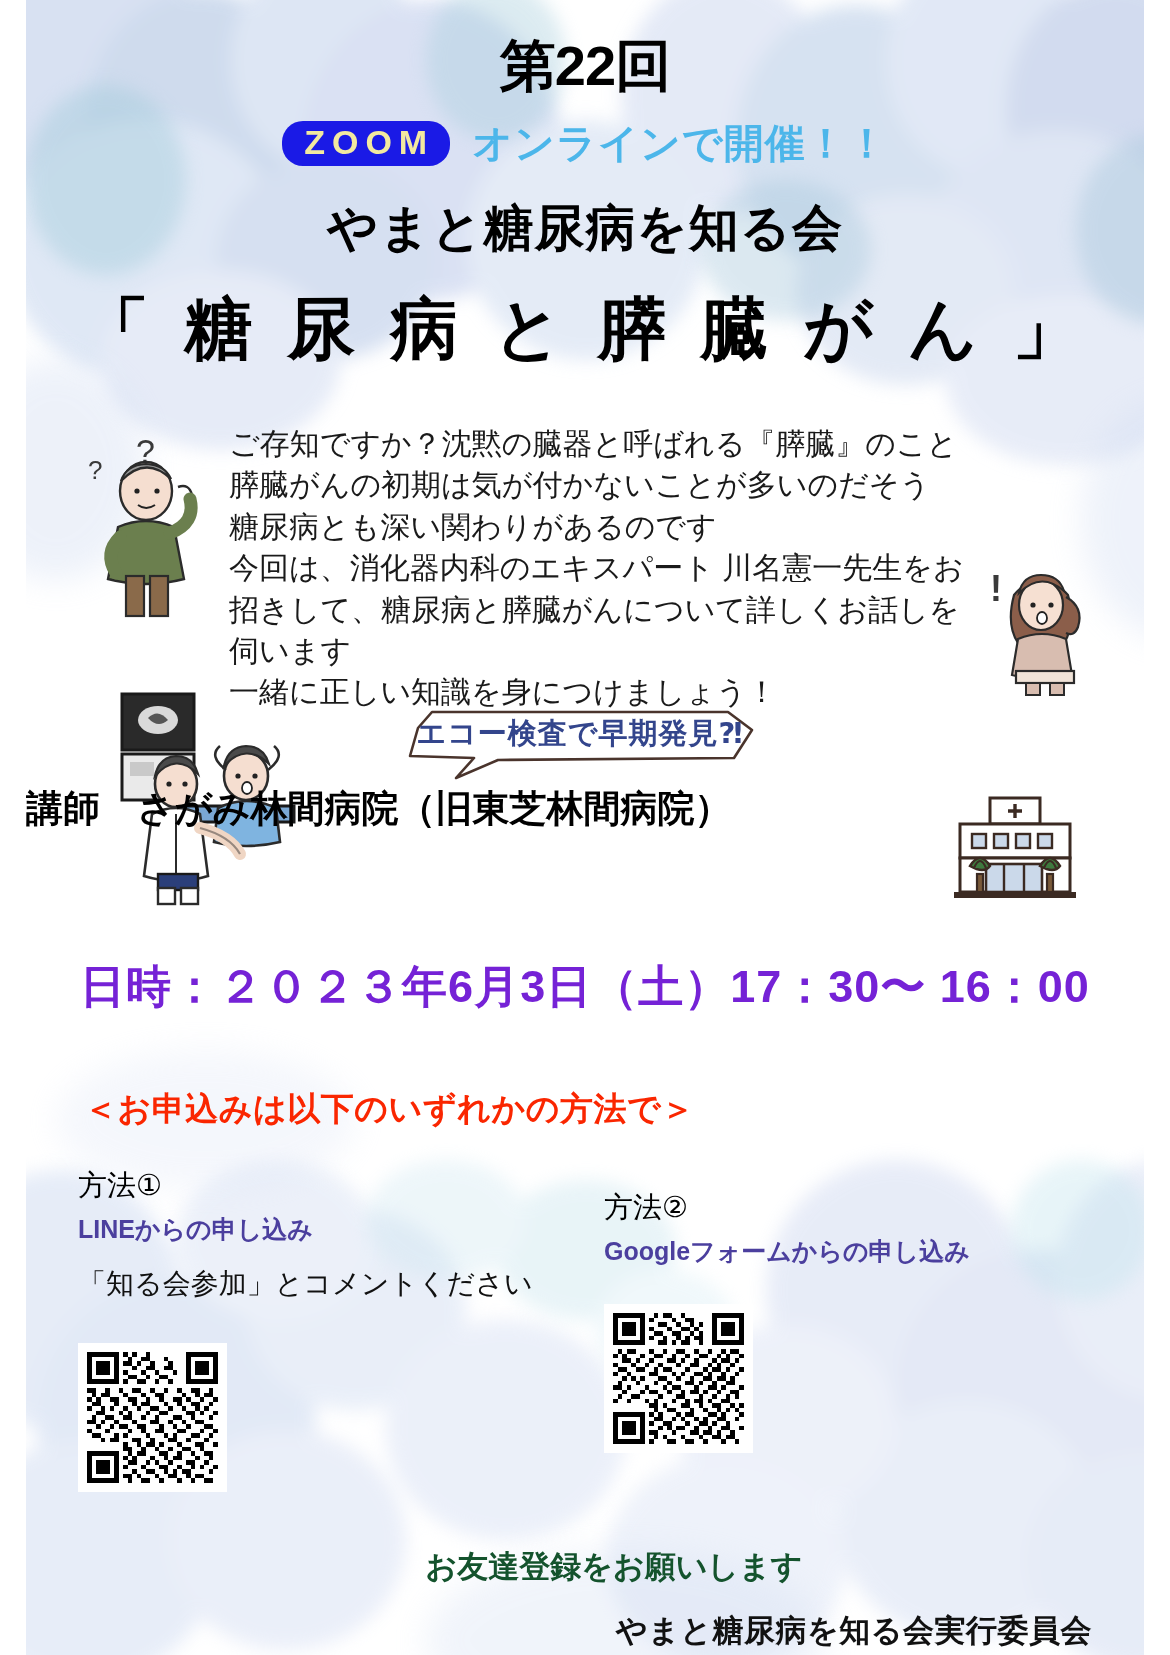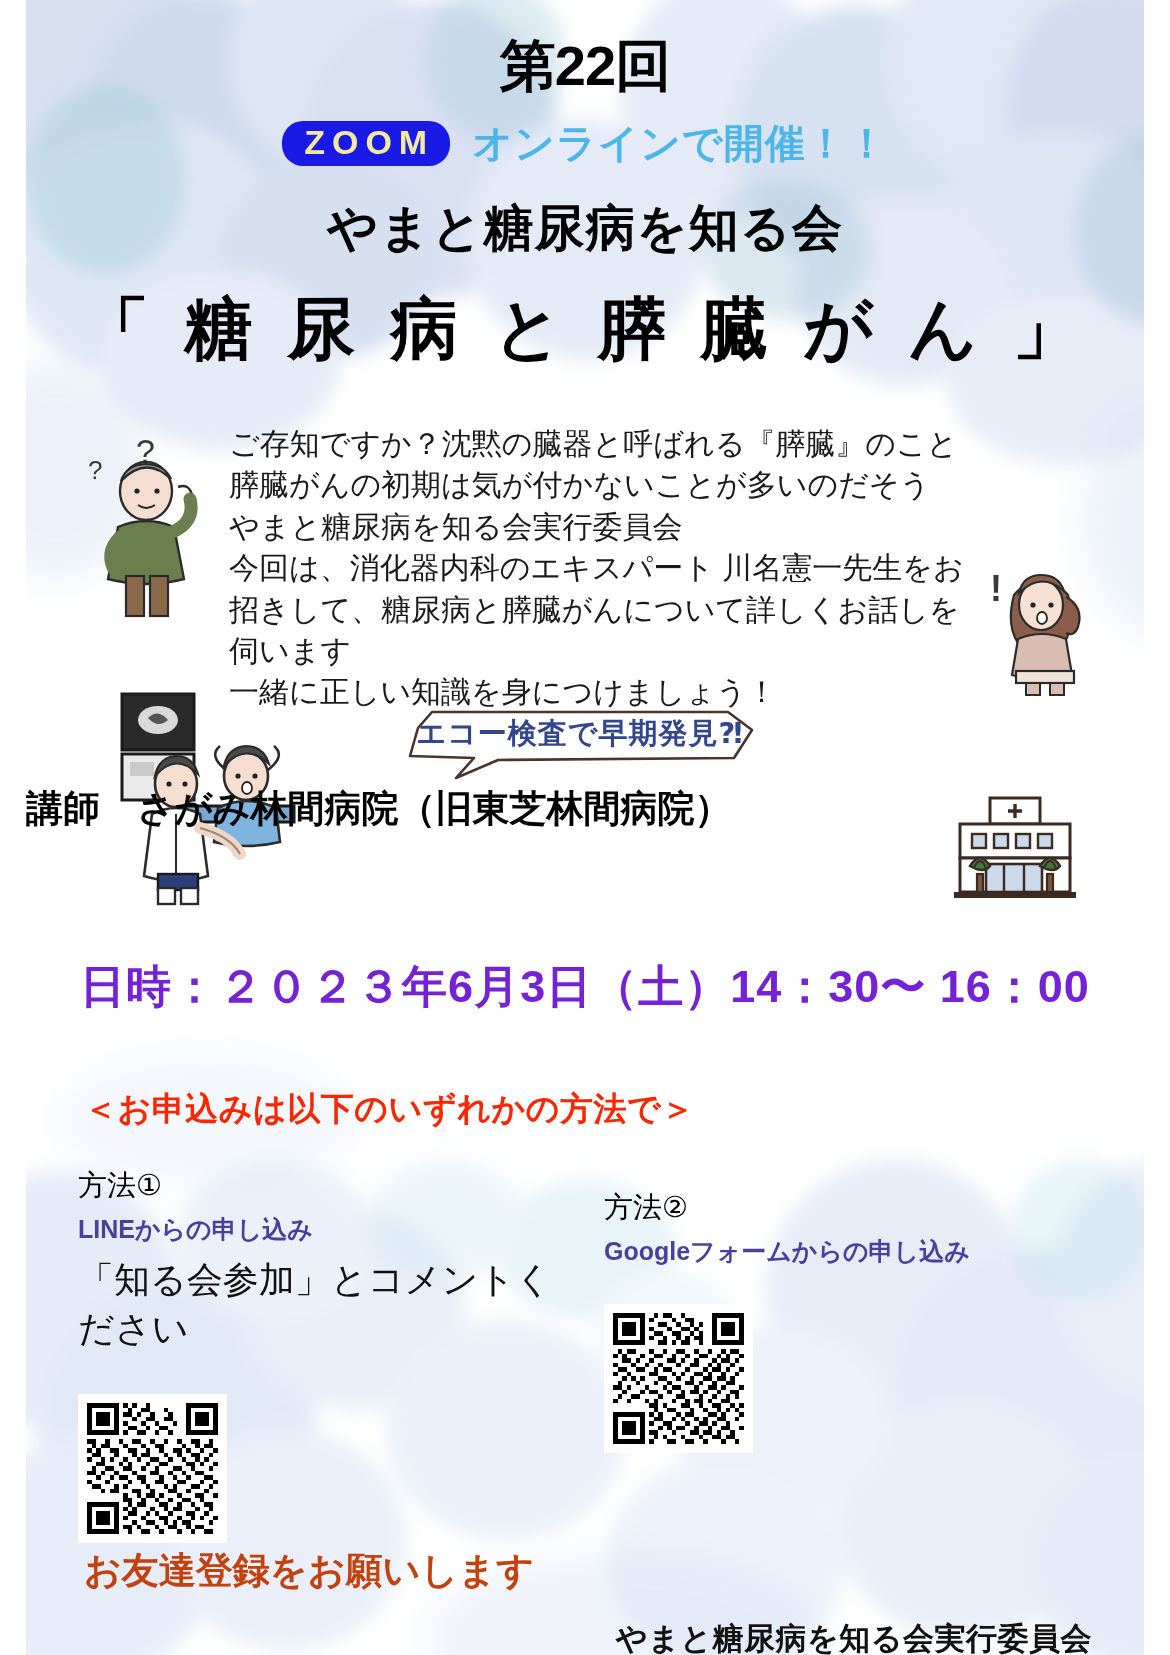--- a/index.html
+++ b/index.html
@@ -154,37 +154,38 @@
   .m1{position:absolute;left:52px;top:0;width:500px;}
   .m2{position:absolute;left:578px;top:22px;width:500px;}
   .mlabel{font-size:29px;color:#000;font-weight:normal;}
   .msub{
     color:#4b3f9e;
     font-weight:bold;
     font-size:25px;
     margin-top:7px;
   }
   .mnote{
-    font-size:36px;
+    font-size:28px;
     color:#111;
-    margin-top:10px;
+    margin-top:19px;
   }
   .qrbox{
     width:131px;height:131px;
     background:#fff;
     padding:9px;
     margin-top:40px;
   }
   .qrbox.m2qr{margin-top:36px;}
   .qrbox svg{display:block;}
   .friend{
-    color:#c2410c;
-    font-weight:bold;
-    font-size:37px;
+    color:#14532d;
+    font-weight:bold;
+    font-size:31px;
     margin:0 0 0 58px;
+    text-align:center;
   }
   .org{
     text-align:right;
     font-weight:bold;
     font-size:31px;
     color:#111;
     margin:22px 52px 0 0;
     letter-spacing:0.5px;
   }
 
@@ -296,21 +297,21 @@
         <path d="M96 100 q26 -10 20 -34" fill="none" stroke="#6b7f4e" stroke-width="13" stroke-linecap="round"></path>
 
         <path d="M46 104 q-16 16 -4 36" fill="none" stroke="#6b7f4e" stroke-width="13" stroke-linecap="round"></path>
 
         <rect x="52" y="143" width="18" height="40" fill="#8a6a4a" stroke="#2b2b2b" stroke-width="2.2"></rect>
         <rect x="76" y="143" width="18" height="40" fill="#8a6a4a" stroke="#2b2b2b" stroke-width="2.2"></rect>
       </svg>
 
       <div class="bodytext">ご存知ですか？沈黙の臓器と呼ばれる『膵臓』のこと
 膵臓がんの初期は気が付かないことが多いのだそう
-やまと糖尿病を知る会実行委員会
+糖尿病とも深い関わりがあるのです
 今回は、消化器内科のエキスパート 川名憲一先生をお
 招きして、糖尿病と膵臓がんについて詳しくお話しを
 伺います
 一緒に正しい知識を身につけましょう！</div>
 
       <svg class="ill" style="left:960px;top:130px;" width="120" height="145" viewBox="0 0 120 145">
         <text x="4" y="48" font-size="36" font-weight="bold" fill="#3a3a3a" font-family="'Liberation Sans',sans-serif">!</text>
 
         <path d="M28 42 q26 -32 54 0 q8 30 -4 48 q-24 10 -46 0 q-12 -18 -4 -48z" fill="#8b5e4a" stroke="#2b2b2b" stroke-width="2.2"></path>
 
@@ -388,21 +389,21 @@
         <path d="M26 78 q10 -16 20 0 q-6 8 -20 0z" fill="#3f7a3f" stroke="#3b2a22" stroke-width="2.4"></path>
         <path d="M30 80 q6 -14 12 0" fill="#3f7a3f" stroke="#3b2a22" stroke-width="2.2"></path>
         <rect x="33" y="86" width="6" height="18" fill="#7a5a3a" stroke="#3b2a22" stroke-width="2.2"></rect>
         <path d="M96 78 q10 -16 20 0 q-6 8 -20 0z" fill="#3f7a3f" stroke="#3b2a22" stroke-width="2.4"></path>
         <path d="M100 80 q6 -14 12 0" fill="#3f7a3f" stroke="#3b2a22" stroke-width="2.2"></path>
         <rect x="103" y="86" width="6" height="18" fill="#7a5a3a" stroke="#3b2a22" stroke-width="2.2"></rect>
         <rect x="10" y="104" width="122" height="6" fill="#3b2a22"></rect>
       </svg>
     </div>
 
-    <div class="dateline">日時：２０２３年6月3日（土）14：30〜 16：00</div>
+    <div class="dateline">日時：２０２３年6月3日（土）17：30〜 16：00</div>
 
     <div class="apphead">＜お申込みは以下のいずれかの方法で＞</div>
 
     <div class="methods">
 
       <div class="m1">
         <div class="mlabel">方法①</div>
         <div class="msub">LINEからの申し込み</div>
         <div class="mnote">「知る会参加」とコメントください</div>
         <div class="qrbox">

